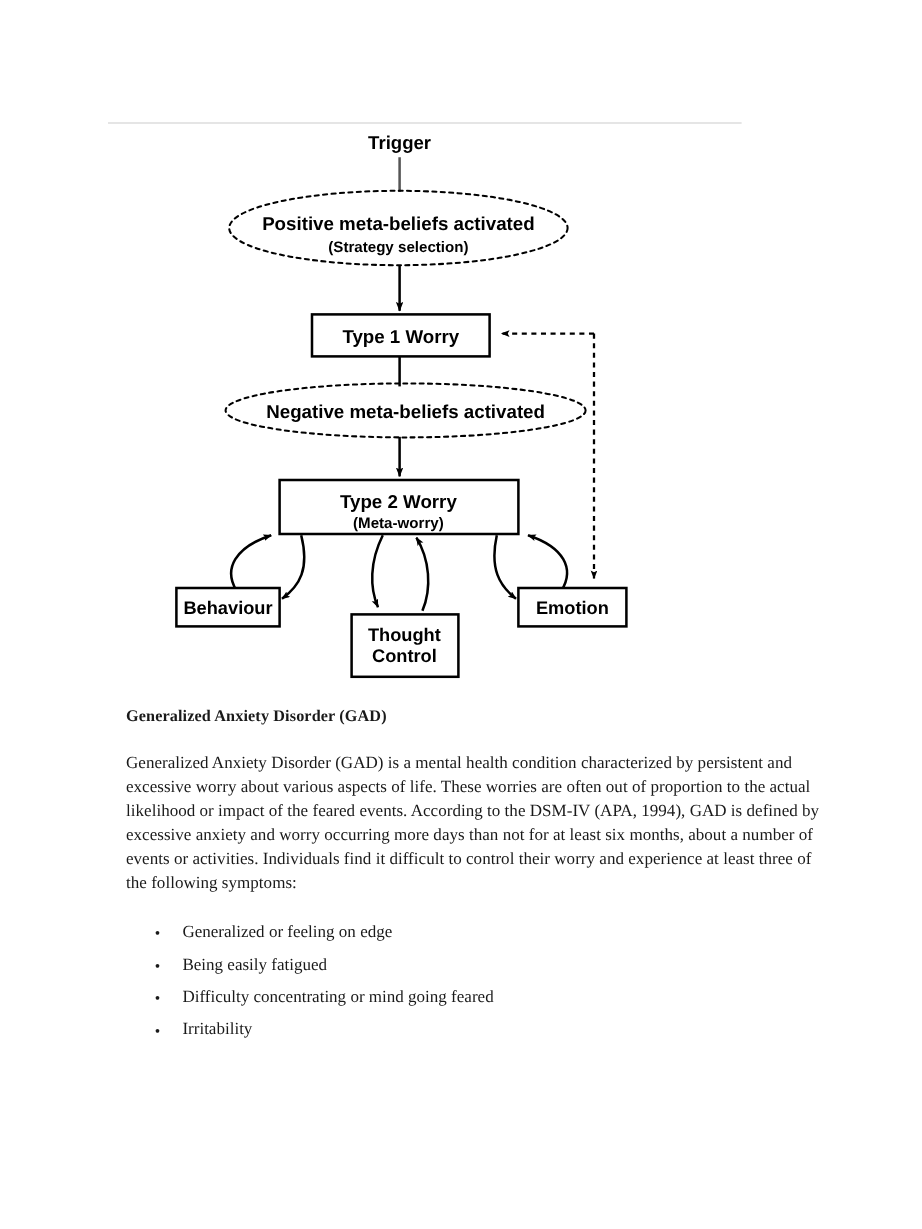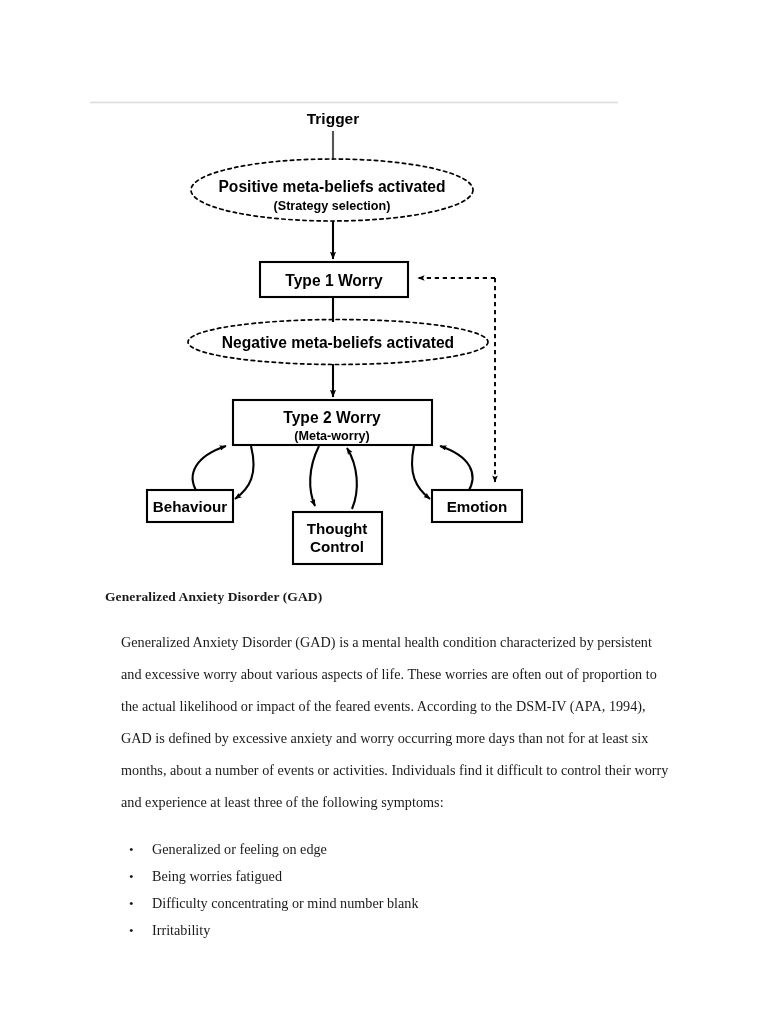--- a/index.html
+++ b/index.html
@@ -46,22 +46,22 @@
     font-family: "Liberation Serif", "DejaVu Serif", serif;
     font-weight: bold;
     font-size: 13.5px;
     line-height: 1.3;
     margin: 0 0 20px 0;
     letter-spacing: 0.1px;
   }
 
   #doc-paragraph {
     font-size: 14.2px;
-    line-height: 32px;
-    margin: 16px;
+    line-height: 20px;
+    margin: 0;
     text-align: left;
     letter-spacing: 0.02px;
   }
 
   #symptom-list {
     list-style: none;
     margin: 18px 0 0 0;
     padding: 0;
   }
   #symptom-list li {
@@ -150,25 +150,25 @@
 
     <p id="doc-paragraph">Generalized Anxiety Disorder (GAD) is a mental health condition characterized by persistent and excessive worry about various aspects of life. These worries are often out of proportion to the actual likelihood or impact of the feared events. According to the DSM-IV (APA, 1994), GAD is defined by excessive anxiety and worry occurring more days than not for at least six months, about a number of events or activities. Individuals find it difficult to control their worry and experience at least three of the following symptoms:</p>
 
     <ul id="symptom-list">
       <li>
         <span class="bullet">•</span>
         <span>Generalized or feeling on edge</span>
       </li>
       <li>
         <span class="bullet">•</span>
-        <span>Being worries fatigued</span>
+        <span>Being easily fatigued</span>
       </li>
       <li>
         <span class="bullet">•</span>
-        <span>Difficulty concentrating or mind number blank</span>
+        <span>Difficulty concentrating or mind going feared</span>
       </li>
       <li>
         <span class="bullet">•</span>
         <span>Irritability</span>
       </li>
     </ul>
   </div>
 
 </div>
 

